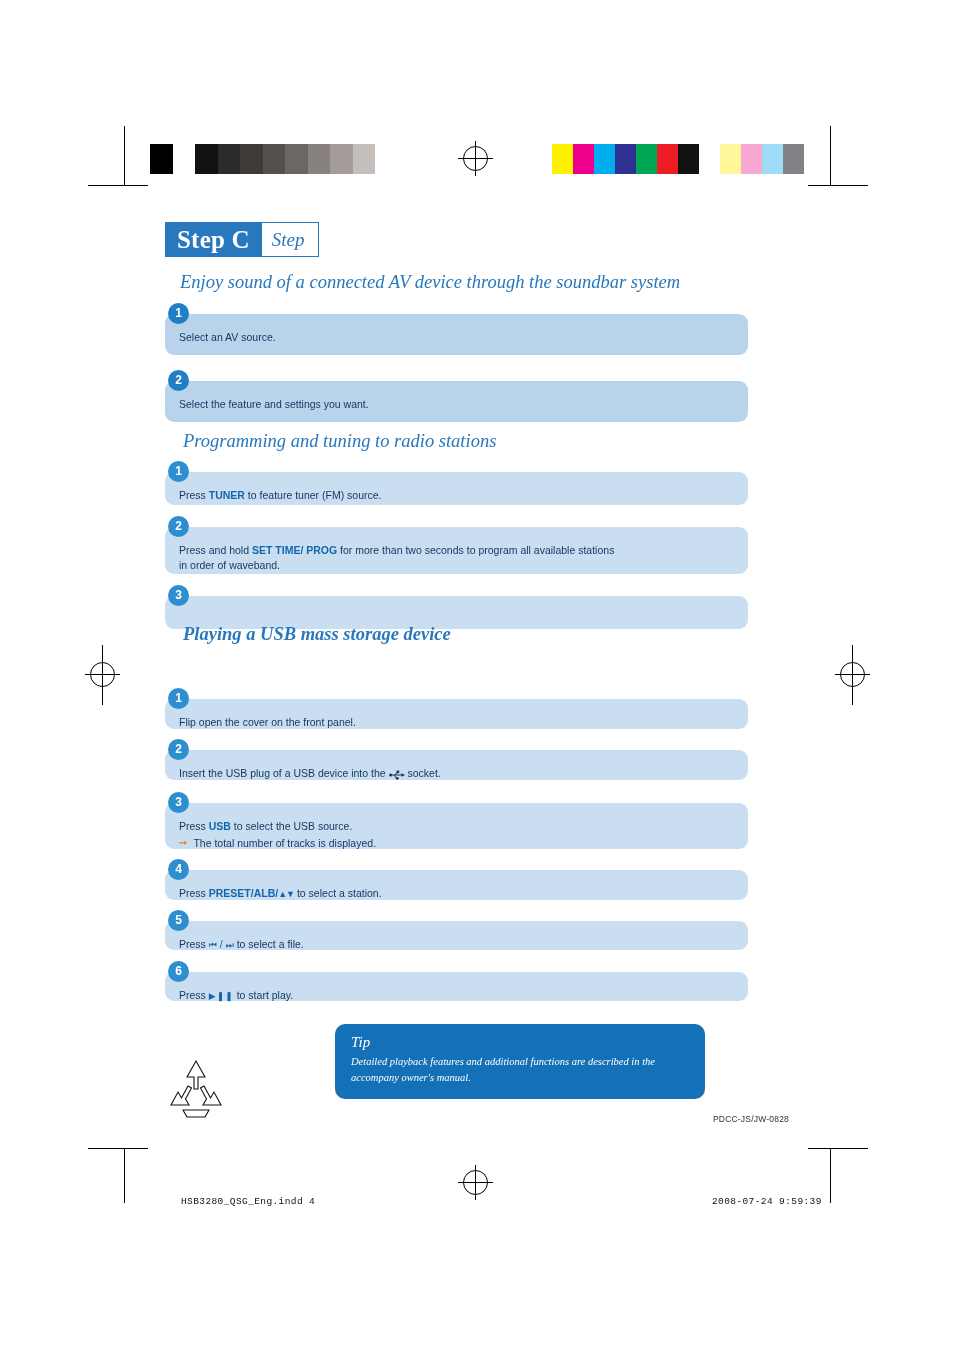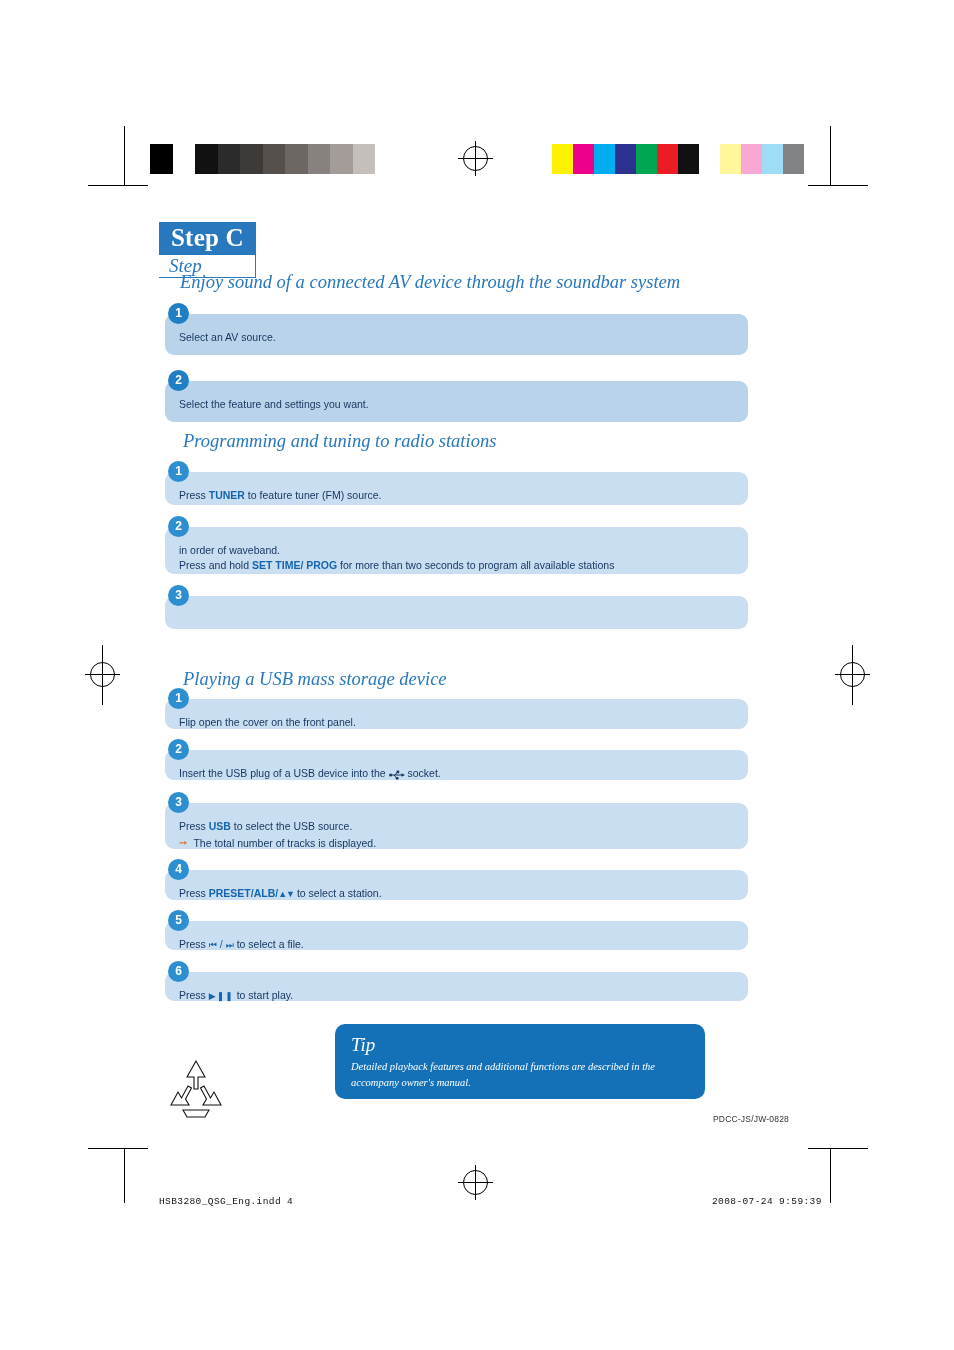--- a/index.html
+++ b/index.html
@@ -49,26 +49,25 @@
 
   
   .content {
     position: absolute;
     left: 0; top: 0;
     width: 954px; height: 1350px;
   }
 
   .step-header {
     position: absolute;
-    left: 159px;
+    left: 165px;
     top: 222px;
     display: flex;
     align-items: stretch;
     height: 35px;
-    flex-direction: column;
   }
   .step-header .step-box {
     background: #2878bd;
     color: #ffffff;
     font-size: 25px;
     font-weight: bold;
     padding: 2px 12px 2px 12px;
     display: flex;
     align-items: center;
     font-family: "Liberation Serif", serif;
@@ -162,21 +161,21 @@
     top: 1024px;
     width: 370px;
     height: 75px;
     background: #1471b8;
     border-radius: 10px;
     color: #ffffff;
     padding: 10px 16px;
     box-sizing: border-box;
   }
   .tip-title {
-    font-size: 19px;
+    font-size: 15px;
     font-style: italic;
     font-family: "Liberation Serif", serif;
     margin-bottom: 3px;
   }
   .tip-text {
     font-size: 10.5px;
     font-style: italic;
     line-height: 1.5;
     font-family: "Liberation Serif", serif;
   }
@@ -292,34 +291,34 @@
       <div class="num-badge light">1</div>
       <div>
         <span>Press </span><span class="bold-blue">TUNER</span><span> to feature tuner (FM) source.</span>
       </div>
     </div>
   </div>
 
   <div class="step-row" style="top:527px;">
     <div class="step-bubble light" style="height:47px;">
       <div class="num-badge light">2</div>
+      <div>
+        <span>Press and hold </span><span class="bold-blue">SET TIME/ PROG</span><span> for more than two seconds to program all available stations</span>
+      </div>
       <div>in order of waveband.</div>
-      <div>
-        <span>Press and hold </span><span class="bold-blue">SET TIME/ PROG</span><span> for more than two seconds to program all available stations</span>
-      </div>
     </div>
   </div>
 
   <div class="step-row" style="top:596px;">
     <div class="step-bubble light" style="height:33px;">
       <div class="num-badge light">3</div>
     </div>
   </div>
 
-  <div class="section-title" style="left:183px; top:669px;">Playing a USB mass storage device</div>
+  <div class="section-title" style="left:183px; top:624px;font-weight:bold;">Playing a USB mass storage device</div>
 
   <div class="step-row" style="top:699px;">
     <div class="step-bubble light" style="height:30px;">
       <div class="num-badge light">1</div>
       <div>Flip open the cover on the front panel.</div>
     </div>
   </div>
 
   <div class="step-row" style="top:750px;">
     <div class="step-bubble light" style="height:30px;">
@@ -392,15 +391,15 @@
         <path d="M8 50 L26 50 L22.5 44 L28.5 33 L25 31 L18.5 43 L15 37 Z"></path>
         <path d="M58 50 L40 50 L43.5 44 L37.5 33 L41 31 L47.5 43 L51 37 Z" transform="translate(0,0)"></path>
       </g>
       <g fill="none" stroke="#111" stroke-width="1.1">
         <path d="M20 55 L46 55 L42 62 L24 62 Z"></path>
       </g>
     </svg>
   </div>
 
   <div class="footer-code">PDCC-JS/JW-0828</div>
-  <div class="footer-bar" style="left:159px;">HSB3280_QSG_Eng.indd    4</div>
+  <div class="footer-bar" style="left:181px;">HSB3280_QSG_Eng.indd    4</div>
   <div class="footer-bar" style="left:712px;">2008-07-24    9:59:39</div>
 </div>
 
 </body></html>

